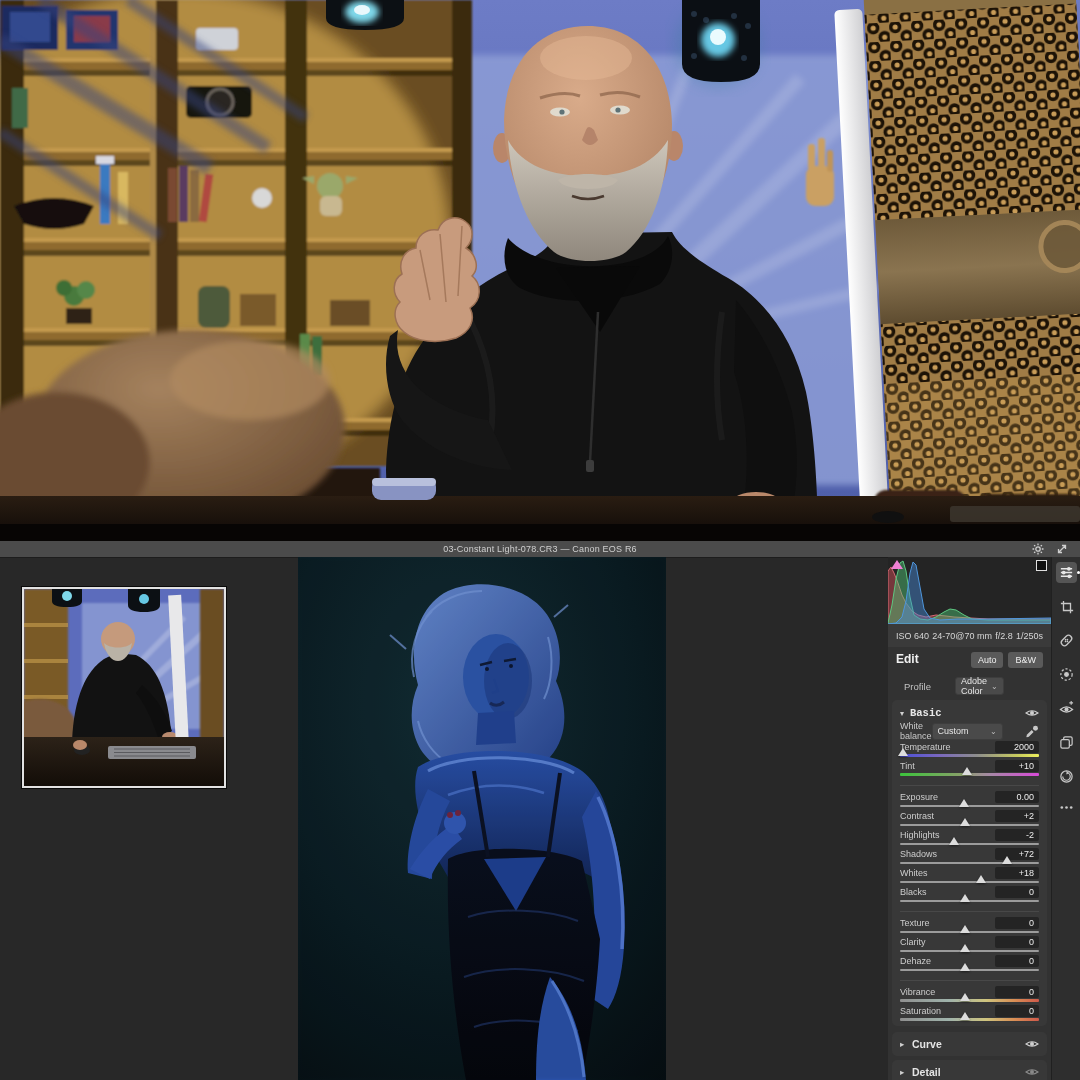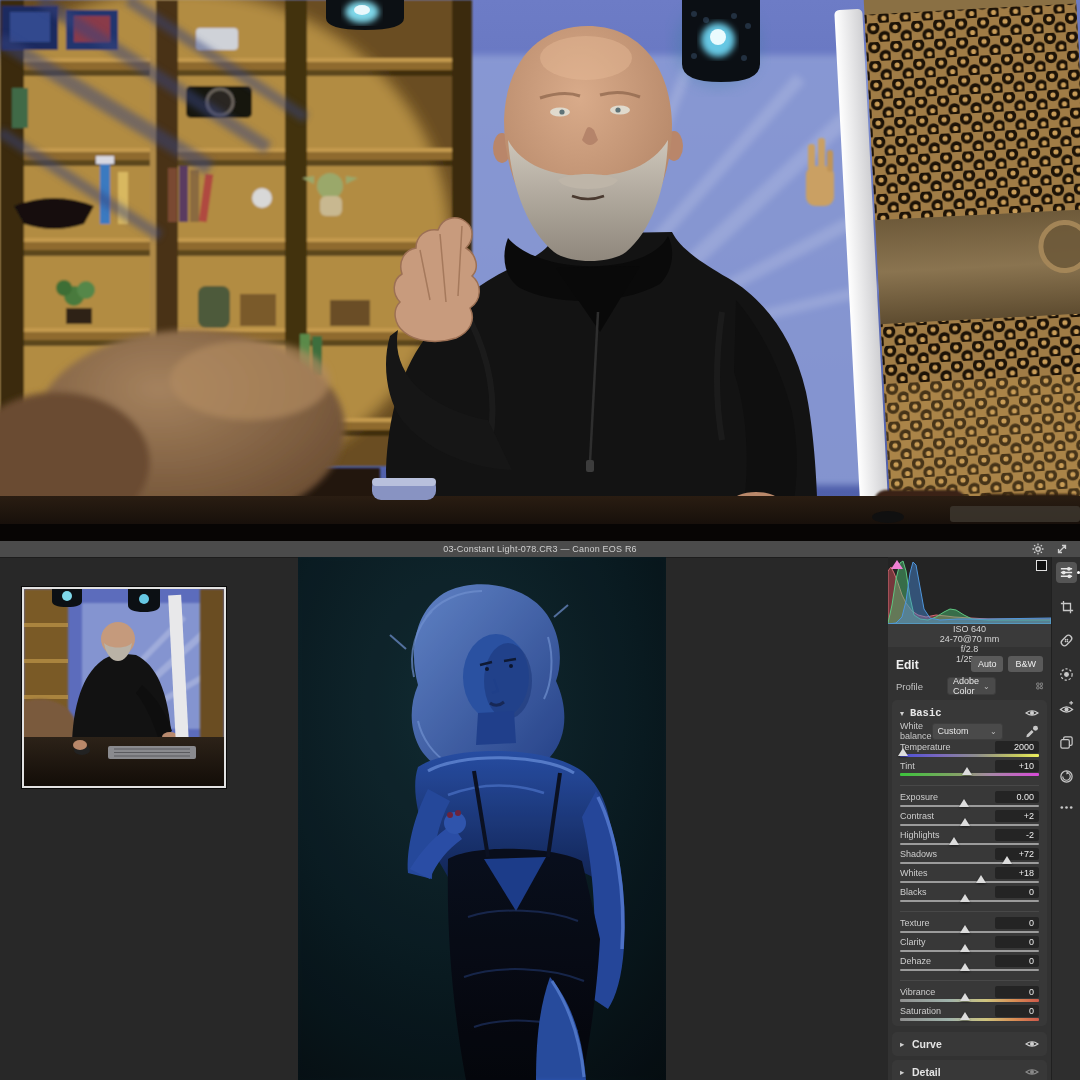--- a/index.html
+++ b/index.html
@@ -20,25 +20,25 @@
   #pip svg{display:block;width:100%;height:100%;}
   
   #photo{left:298px;top:557px;width:368px;height:523px;overflow:hidden;background:#0a161a;}
   #photo svg{display:block;width:100%;height:100%;}
   
   #panel{left:888px;top:557px;width:163px;height:523px;background:#323232;}
   #hist{position:absolute;left:0;top:0;width:163px;height:67px;background:#242424;border-bottom:1px solid #1c1c1c;}
   #clipL{position:absolute;left:3px;top:3px;width:0;height:0;border-left:6px solid transparent;border-right:6px solid transparent;border-bottom:9px solid #ef7fd3;}
   #clipR{position:absolute;right:4px;top:3px;width:9px;height:9px;border:1.5px solid #e0e0e0;background:#101010;}
   #exif{position:absolute;left:0;top:67px;width:163px;height:23px;background:#3a3a3a;display:flex;align-items:center;
-        justify-content:space-between;padding:0 8px;box-sizing:border-box;font-size:9px;color:#d6d6d6;flex-direction:column;}
-  #editrow{position:absolute;left:8px;right:8px;top:95px;height:20px;display:flex;align-items:flex-end;}
+        justify-content:space-between;padding:0 8px;box-sizing:border-box;font-size:9px;color:#d6d6d6;}
+  #editrow{position:absolute;left:8px;right:8px;top:95px;height:20px;display:flex;align-items:flex-start;}
   #editrow .et{font-size:12px;font-weight:bold;color:#f0f0f0;flex:1;}
   .pillbtn{height:16px;line-height:16px;padding:0 7px;background:#5a5a5a;border-radius:3px;font-size:9px;color:#eee;margin-left:5px;}
-  #profrow{position:absolute;left:8px;right:8px;top:119px;height:20px;display:flex;align-items:center;gap:24px;}
+  #profrow{position:absolute;left:16px;right:8px;top:119px;height:20px;display:flex;align-items:center;gap:24px;}
   #profrow .pl{font-size:9.5px;color:#c2c2c2;width:36px;}
   .select{display:flex;align-items:center;justify-content:space-between;background:#4a4a4a;border:1px solid #3d3d3d;
           border-radius:3px;height:16px;padding:0 5px;font-size:9px;color:#e6e6e6;}
   #profrow .select{flex:1;margin-right:16px;}
   .chev{font-size:8px;color:#bdbdbd;margin-left:4px;}
   #basiccard{position:absolute;left:4px;right:4px;top:143px;height:326px;background:#383838;border-radius:5px;
              padding:5px 8px 0 8px;box-sizing:border-box;}
   .cardhead{height:16px;display:flex;align-items:center;}
   .cardhead .ch-arrow{width:10px;font-size:8px;color:#cfcfcf;}
   .cardhead .ch-t{font-size:10.5px;font-weight:bold;color:#e8e8e8;flex:1;font-family:Liberation Mono, monospace;}

